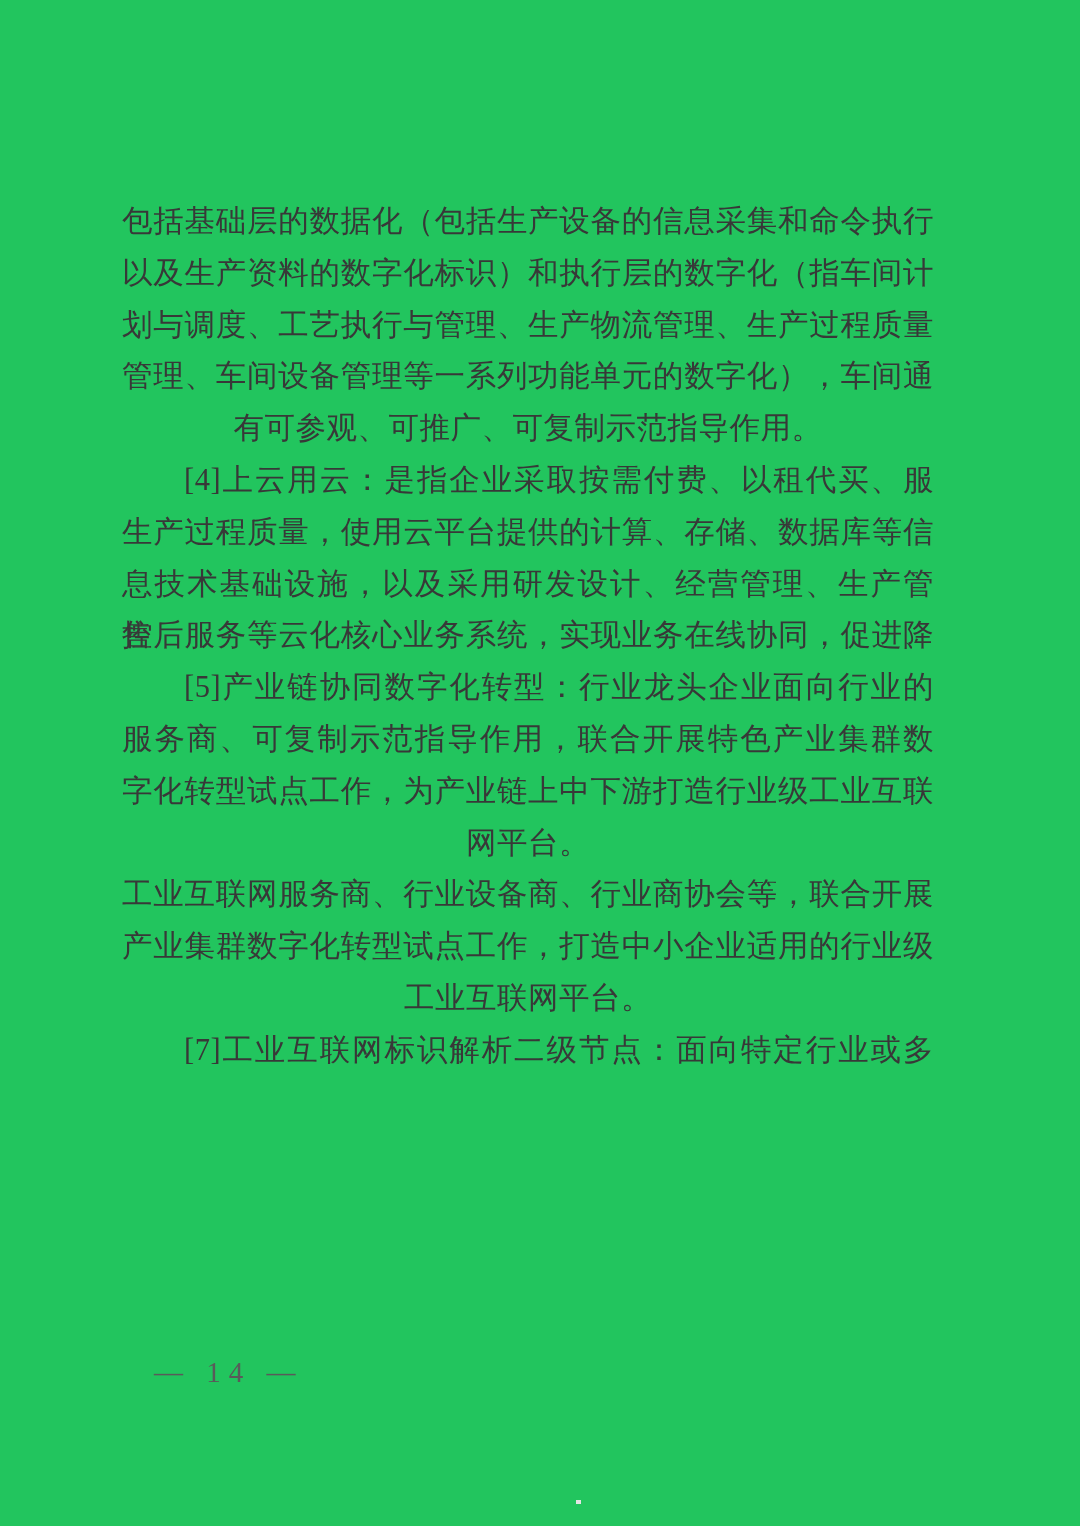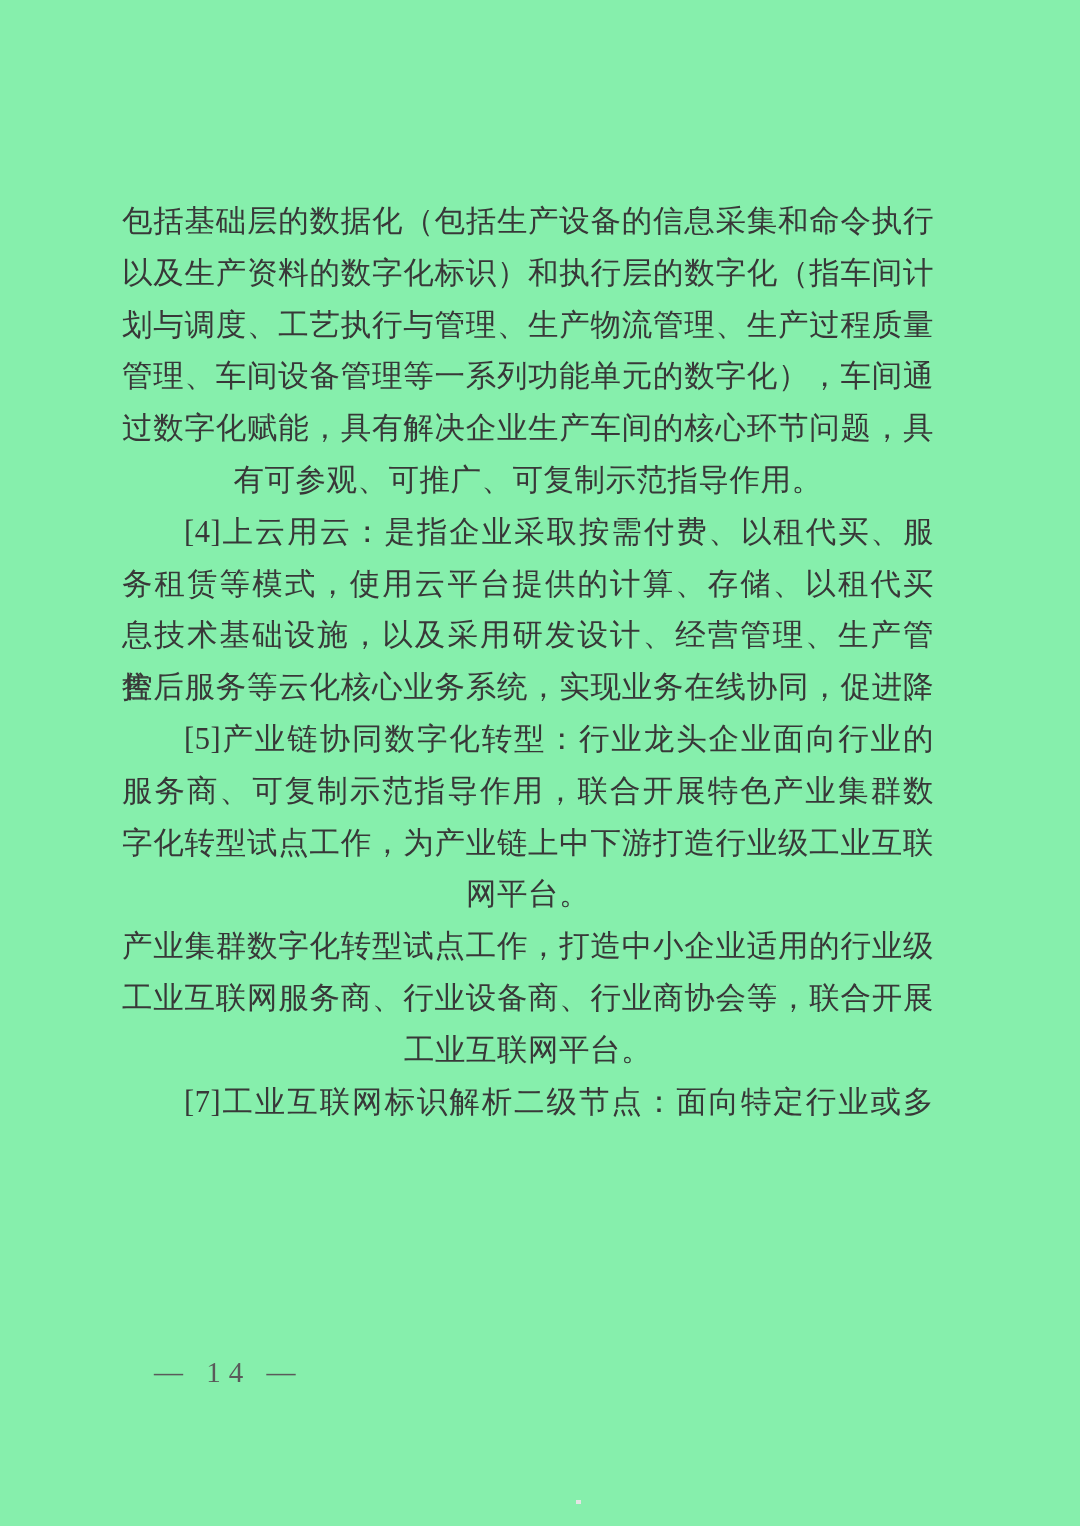--- a/index.html
+++ b/index.html
@@ -4,21 +4,21 @@
 <style>
   html, body {
     margin: 0;
     padding: 0;
     background: #ffffff;
   }
   .page {
     position: relative;
     width: 1080px;
     height: 1526px;
-    background: #86efac;
+    background: #22c55e;
     overflow: hidden;
     font-family: "Liberation Serif", "DejaVu Serif", serif;
   }
   .text-block {
     position: absolute;
     left: 122px;
     top: 196px;
     width: 812px;
     color: #383838;
   }
@@ -64,41 +64,40 @@
 
 <div class="page">
 
   <div class="text-block">
 
     <div class="para">
       <div class="line j">包括基础层的数据化（包括生产设备的信息采集和命令执行</div>
       <div class="line j">以及生产资料的数字化标识）和执行层的数字化（指车间计</div>
       <div class="line j">划与调度、工艺执行与管理、生产物流管理、生产过程质量</div>
       <div class="line j">管理、车间设备管理等一系列功能单元的数字化），车间通</div>
-      <div class="line j">过数字化赋能，具有解决企业生产车间的核心环节问题，具</div>
       <div class="line">有可参观、可推广、可复制示范指导作用。</div>
     </div>
 
     <div class="para">
       <div class="line j indent">[4]上云用云：是指企业采取按需付费、以租代买、服</div>
-      <div class="line j">务租赁等模式，使用云平台提供的计算、存储、以租代买</div>
+      <div class="line j">生产过程质量，使用云平台提供的计算、存储、数据库等信</div>
       <div class="line j">息技术基础设施，以及采用研发设计、经营管理、生产管控、</div>
       <div class="line j">售后服务等云化核心业务系统，实现业务在线协同，促进降</div>
     </div>
 
     <div class="para">
       <div class="line j indent">[5]产业链协同数字化转型：行业龙头企业面向行业的</div>
       <div class="line j">服务商、可复制示范指导作用，联合开展特色产业集群数</div>
       <div class="line j">字化转型试点工作，为产业链上中下游打造行业级工业互联</div>
       <div class="line">网平台。</div>
     </div>
 
     <div class="para">
+      <div class="line j">工业互联网服务商、行业设备商、行业商协会等，联合开展</div>
       <div class="line j">产业集群数字化转型试点工作，打造中小企业适用的行业级</div>
-      <div class="line j">工业互联网服务商、行业设备商、行业商协会等，联合开展</div>
       <div class="line">工业互联网平台。</div>
     </div>
 
     <div class="para">
       <div class="line j indent">[7]工业互联网标识解析二级节点：面向特定行业或多</div>
     </div>
 
   </div>
 
   <div class="footer">— 14 —</div>

